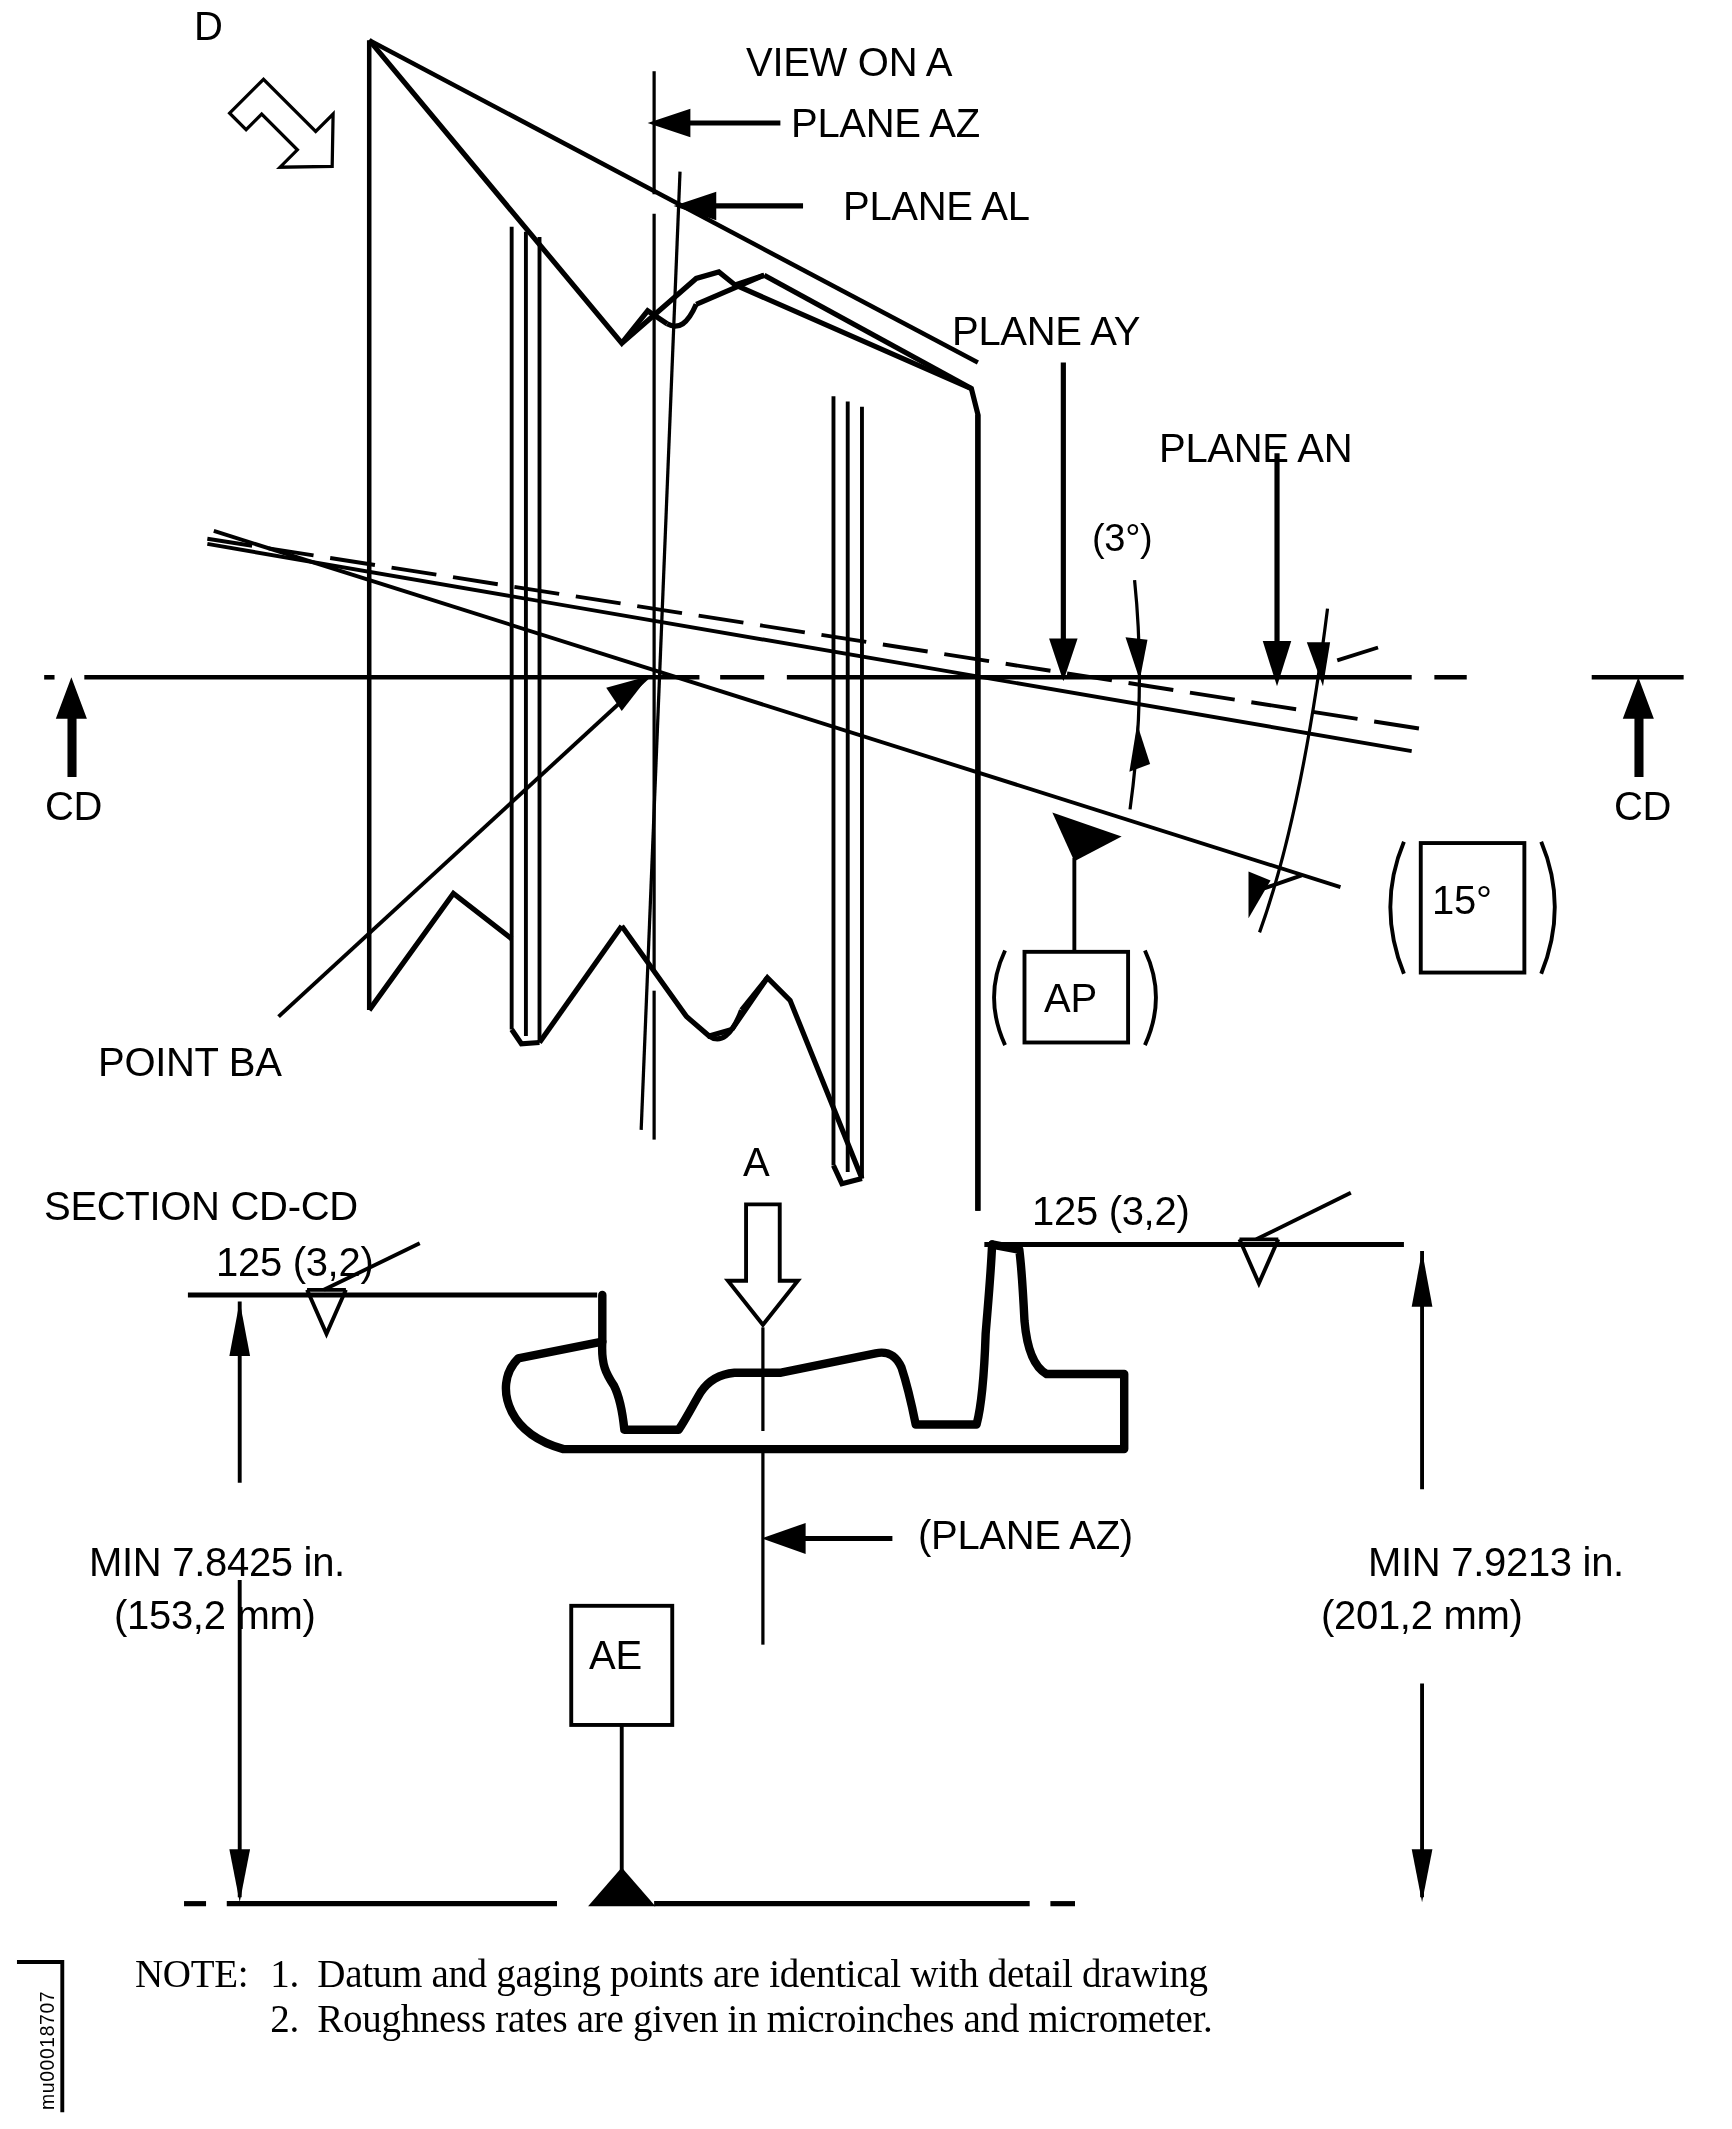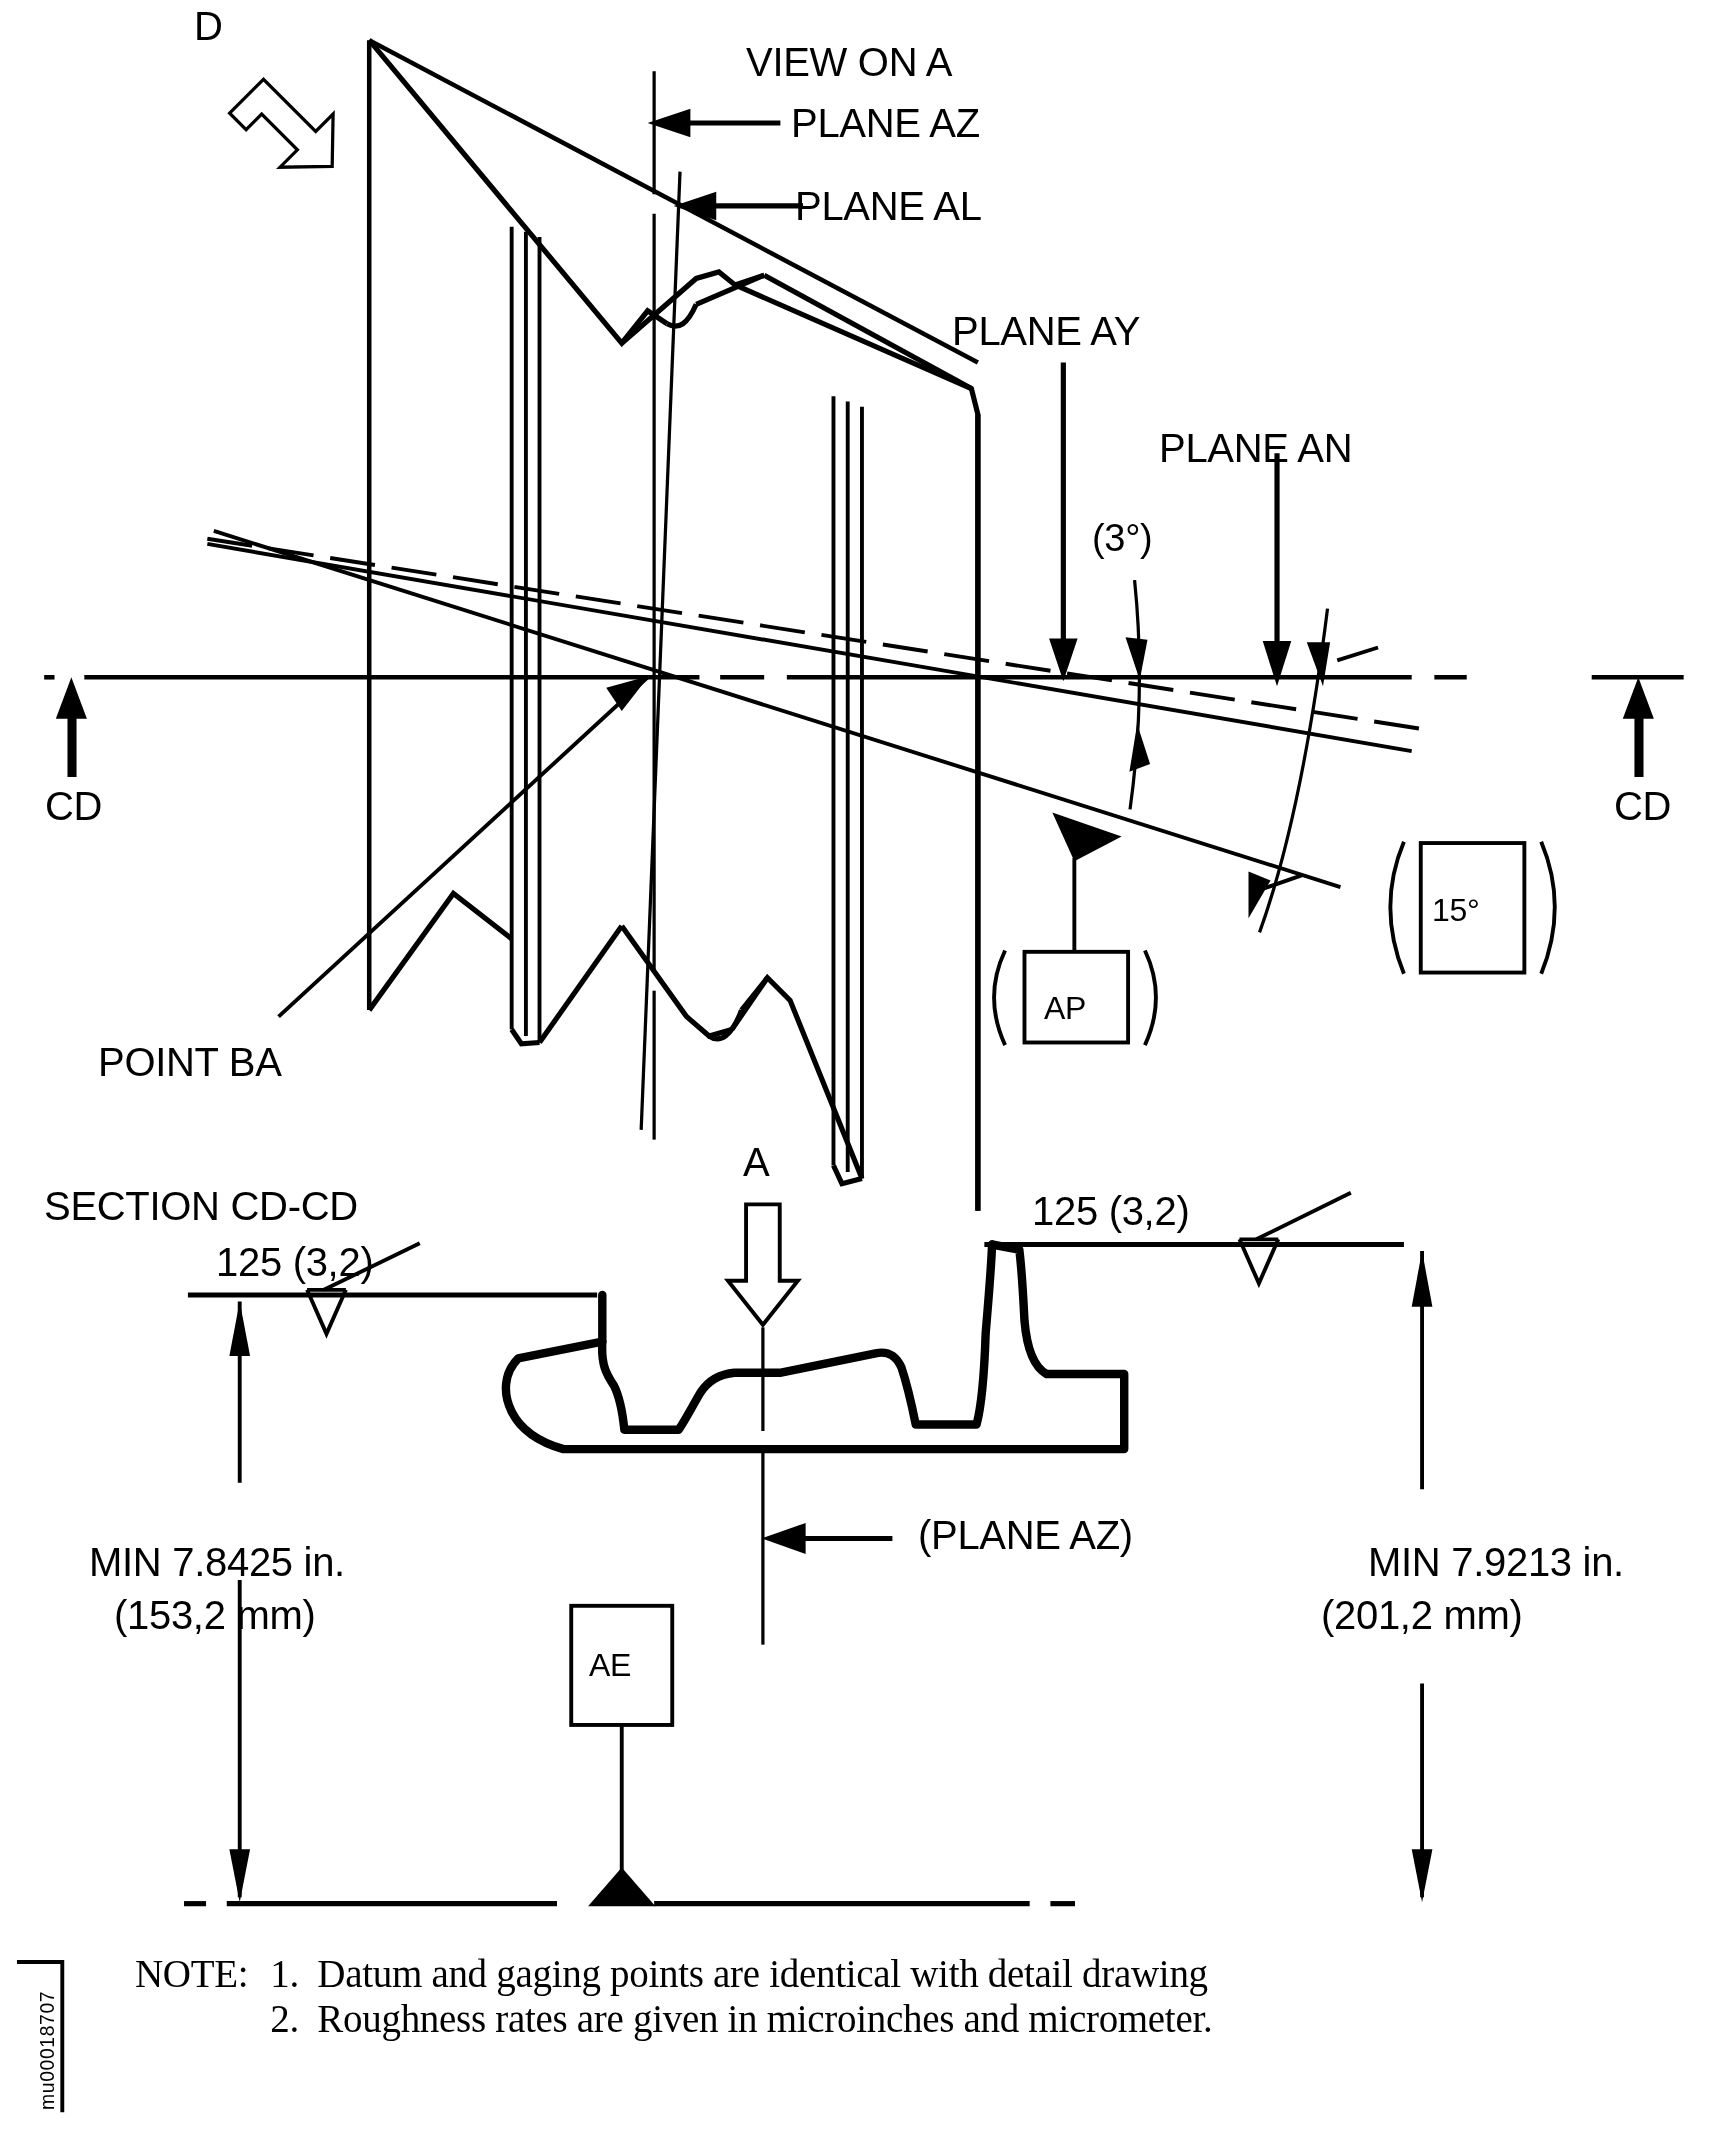--- a/index.html
+++ b/index.html
@@ -27,21 +27,21 @@
     position: absolute;
     font-family: "Liberation Sans", sans-serif;
     color: #000000;
     white-space: pre;
     line-height: 1.05;
     letter-spacing: -0.3px;
   }
   .t-big   { font-size: 40px; }
   .t-mid   { font-size: 38px; }
   .t-note  { font-size: 39px; font-family: Liberation Serif, serif; }
-  .t-box   { font-size: 32px; margin-top: 15px; }
+  .t-box   { font-size: 40px; }
   .vert-id {
     position: absolute;
     font-size: 19.4px;
     font-family: "Liberation Sans", sans-serif;
     transform-origin: 0 0;
     transform: rotate(-90deg);
     white-space: nowrap;
     letter-spacing: 0.6px;
   }
   .note-wrap {
@@ -349,21 +349,21 @@
 
     </g>
   </svg>
 
   <div class="lbl t-big" style="left:194px; top:5.2px;">D</div>
 
   <div class="lbl t-big" style="left:746px; top:41px;">VIEW ON A</div>
 
   <div class="lbl t-big" style="left:791px; top:102px;">PLANE AZ</div>
 
-  <div class="lbl t-big" style="left:795px; top:185px;">PLANE AL</div>
+  <div class="lbl t-big" style="left:843px; top:185px;">PLANE AL</div>
 
   <div class="lbl t-big" style="left:952px; top:310px;">PLANE AY</div>
 
   <div class="lbl t-big" style="left:1159px; top:427px;">PLANE AN</div>
 
   <div class="lbl t-mid" style="left:1092px; top:519px;">(3°)</div>
 
   <div class="lbl t-box" style="left:1432px; top:879px;">15°</div>
 
   <div class="lbl t-box" style="left:1044px; top:977px;">AP</div>

